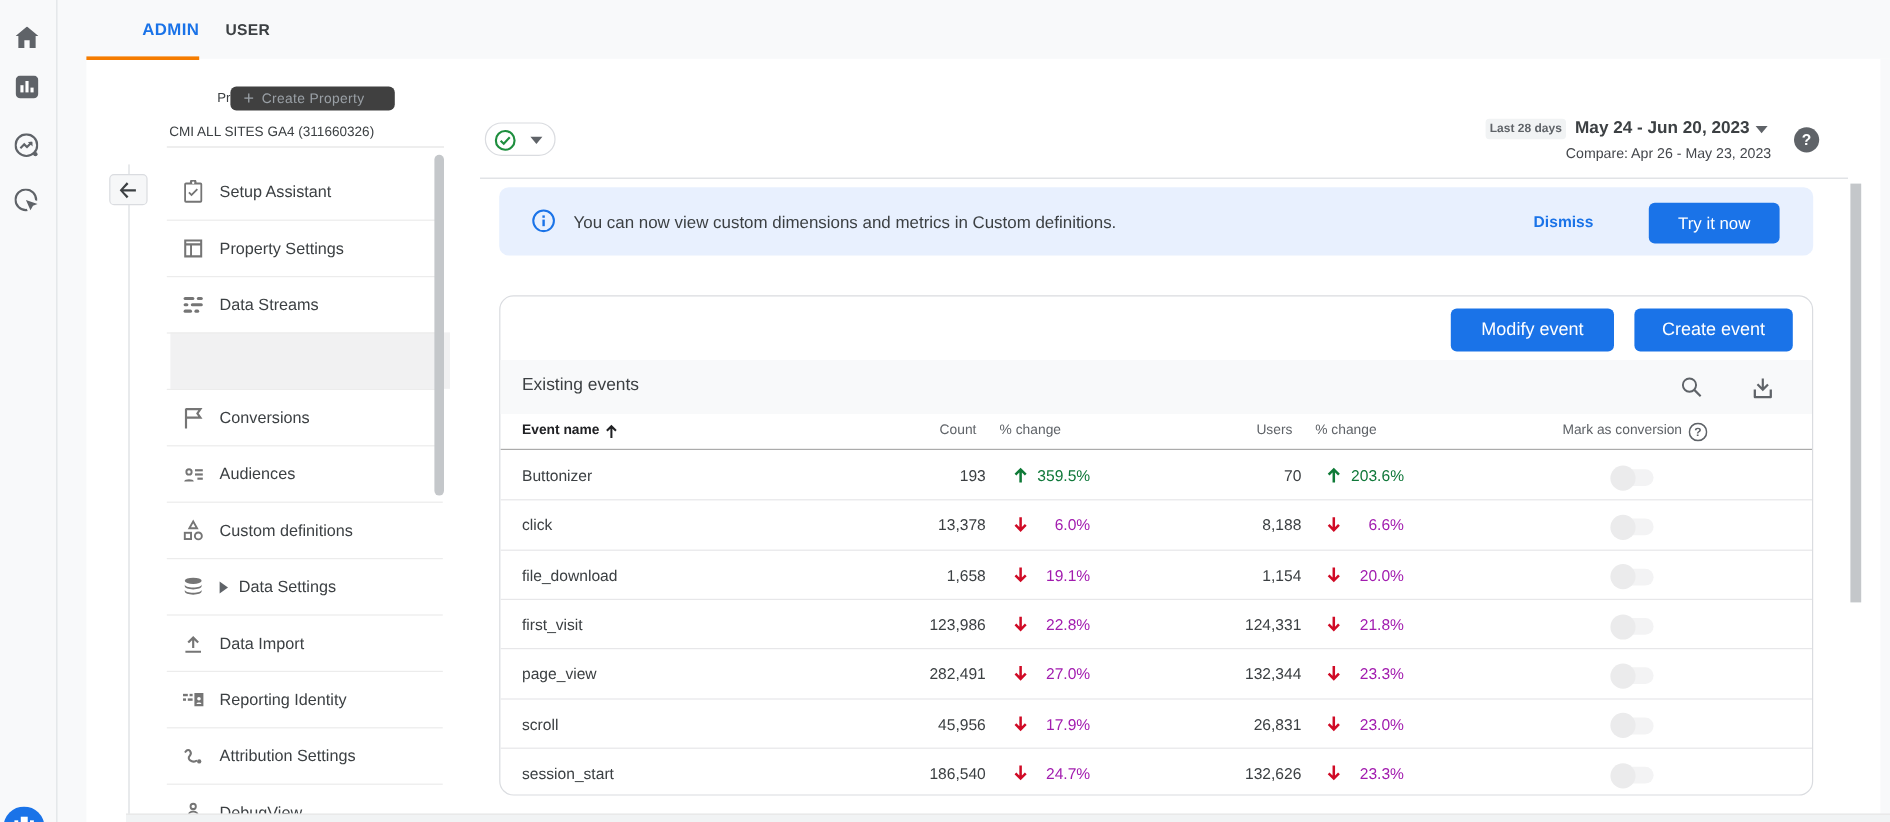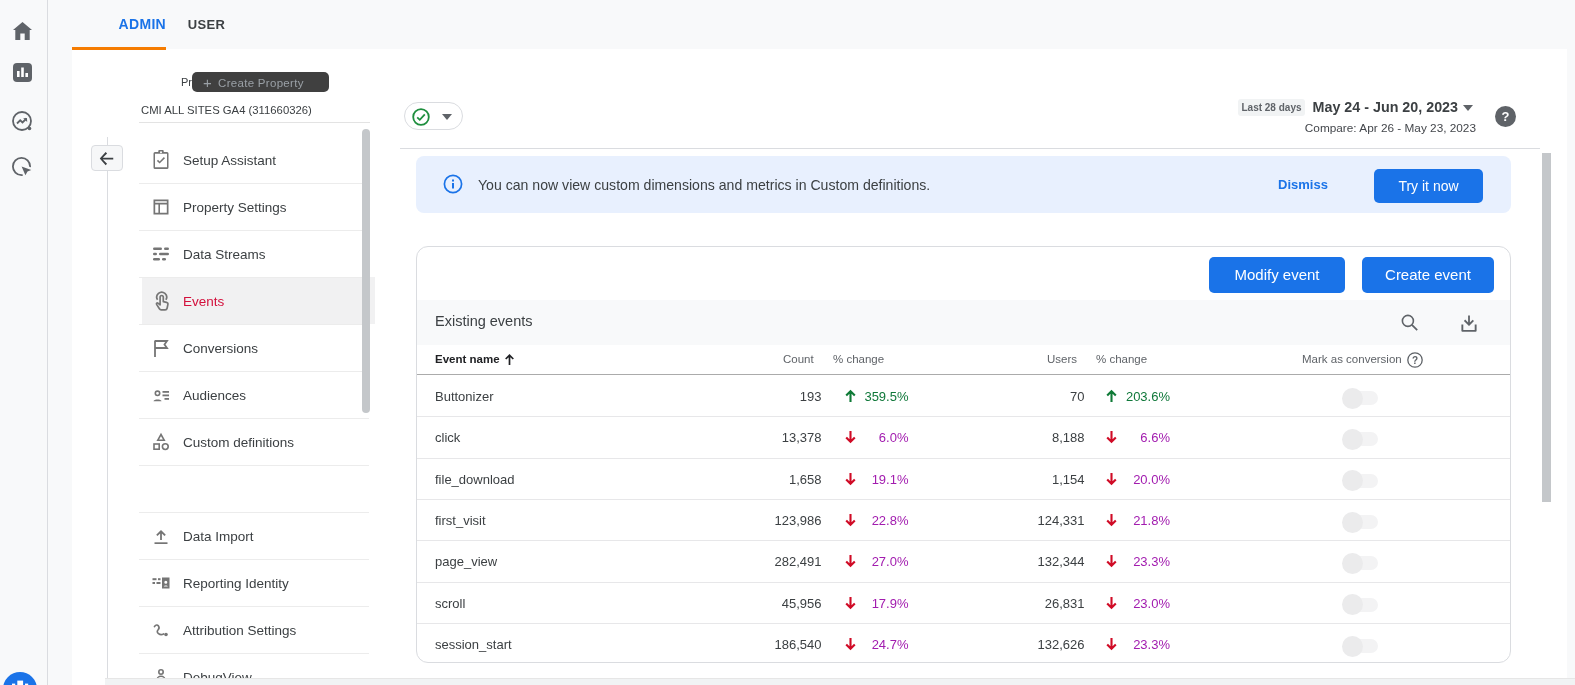--- a/index.html
+++ b/index.html
@@ -140,29 +140,20 @@
     <svg class="nav-icon" viewBox="0 0 20 20" fill="#757575">
       <rect x="2" y="3.4" width="9" height="2.6" rx="1.3"></rect>
         <rect x="13" y="3.4" width="5" height="2.6" rx="1.3"></rect>
       <rect x="2" y="8.7" width="4" height="2.6" rx="1.3"></rect>
         <rect x="8" y="8.7" width="10" height="2.6" rx="1.3"></rect>
       <rect x="2" y="14" width="7" height="2.6" rx="1.3"></rect>
         <rect x="11" y="14" width="4" height="2.6" rx="1.3"></rect>
     </svg>
     <div class="nav-text">Data Streams</div>
   </div>
-  <div class="abs nav-item" style="top:277.5px">
-    <svg class="nav-icon" style="width:21px;height:22px" viewBox="0 0 21 22">
-        <g fill="none" stroke="#757575" stroke-width="1.7">
-      <path d="M6.6 9.8 A4.9 4.9 0 1 1 14.8 9.8"></path>
-      <path d="M9.1 7.2 v7.6 l-2.2-1.7 c-.8-.5-1.8.4-1.3 1.3 l2.8 4.4 c.4.6 1 1 1.7 1 h4 c1 0 1.8-.7 2-1.6 l.8-3.8 c.2-1-.4-1.9-1.4-2.1 l-3.2-.6 V7.2 c0-.9-.7-1.7-1.6-1.7 s-1.6.8-1.6 1.7 Z" stroke-linejoin="round"></path>
-    </g>
-      </svg>
-    <div class="nav-text" style="color:#d3103c">Events</div>
-  </div>
   <div class="abs nav-item" style="top:324.5px">
     <svg class="nav-icon" viewBox="0 0 20 20">
         <path d="M4 2.5 V19 M4 3 H16 L13.5 6.5 L16 10 H4" fill="none" stroke="#757575" stroke-width="1.8"></path>
       </svg>
     <div class="nav-text">Conversions</div>
   </div>
   <div class="abs nav-item" style="top:371.5px">
     <svg class="nav-icon" viewBox="0 0 20 20" fill="#757575">
       <circle cx="6.5" cy="8.3" r="2.2" fill="none" stroke="#757575" stroke-width="1.6"></circle>
       <path d="M2.5 16.2 c0-2.4 8-2.4 8 0 Z"></path>
@@ -172,20 +163,28 @@
     </svg>
     <div class="nav-text">Audiences</div>
   </div>
   <div class="abs nav-item" style="top:418.5px">
     <svg class="nav-icon" viewBox="0 0 20 20" fill="none" stroke="#757575" stroke-width="1.6">
       <path d="M10 2.5 L13.2 8.2 H6.8 Z"></path>
       <rect x="3" y="12" width="5.2" height="5.2"></rect>
       <circle cx="14.3" cy="14.6" r="2.9"></circle>
     </svg>
     <div class="nav-text">Custom definitions</div>
+  </div>
+  <div class="abs nav-item" style="top:465.5px">
+    <svg class="nav-icon" viewBox="0 0 20 20" fill="#757575">
+      <ellipse cx="10" cy="5" rx="7" ry="2.6"></ellipse>
+      <path d="M3 8 c0 1.4 3.1 2.6 7 2.6 s7-1.2 7-2.6 v1.6 c0 1.4-3.1 2.6-7 2.6 s-7-1.2-7-2.6 Z"></path>
+      <path d="M3 12.4 c0 1.4 3.1 2.6 7 2.6 s7-1.2 7-2.6 v1.6 c0 1.4-3.1 2.6-7 2.6 s-7-1.2-7-2.6 Z"></path>
+    </svg>
+    <div class="nav-text"><span style="display:inline-block;width:0;height:0;border-top:5px solid transparent;border-bottom:5px solid transparent;border-left:7px solid #5f6368;margin-right:9px;position:relative;top:1px"></span>Data Settings</div>
   </div>
   <div class="abs nav-item" style="top:512.5px">
     <svg class="nav-icon" viewBox="0 0 20 20" fill="#757575">
       <path d="M9.1 14 h1.8 V7.5 l2.6 2.6 1.3-1.3 L10 4 5.2 8.8 6.5 10.1 9.1 7.5 Z"></path>
       <path d="M3.5 16.3 h13 v1.7 h-13 Z"></path>
     </svg>
     <div class="nav-text">Data Import</div>
   </div>
   <div class="abs nav-item" style="top:559.5px">
     <svg class="nav-icon" viewBox="0 0 20 20" fill="#757575">

